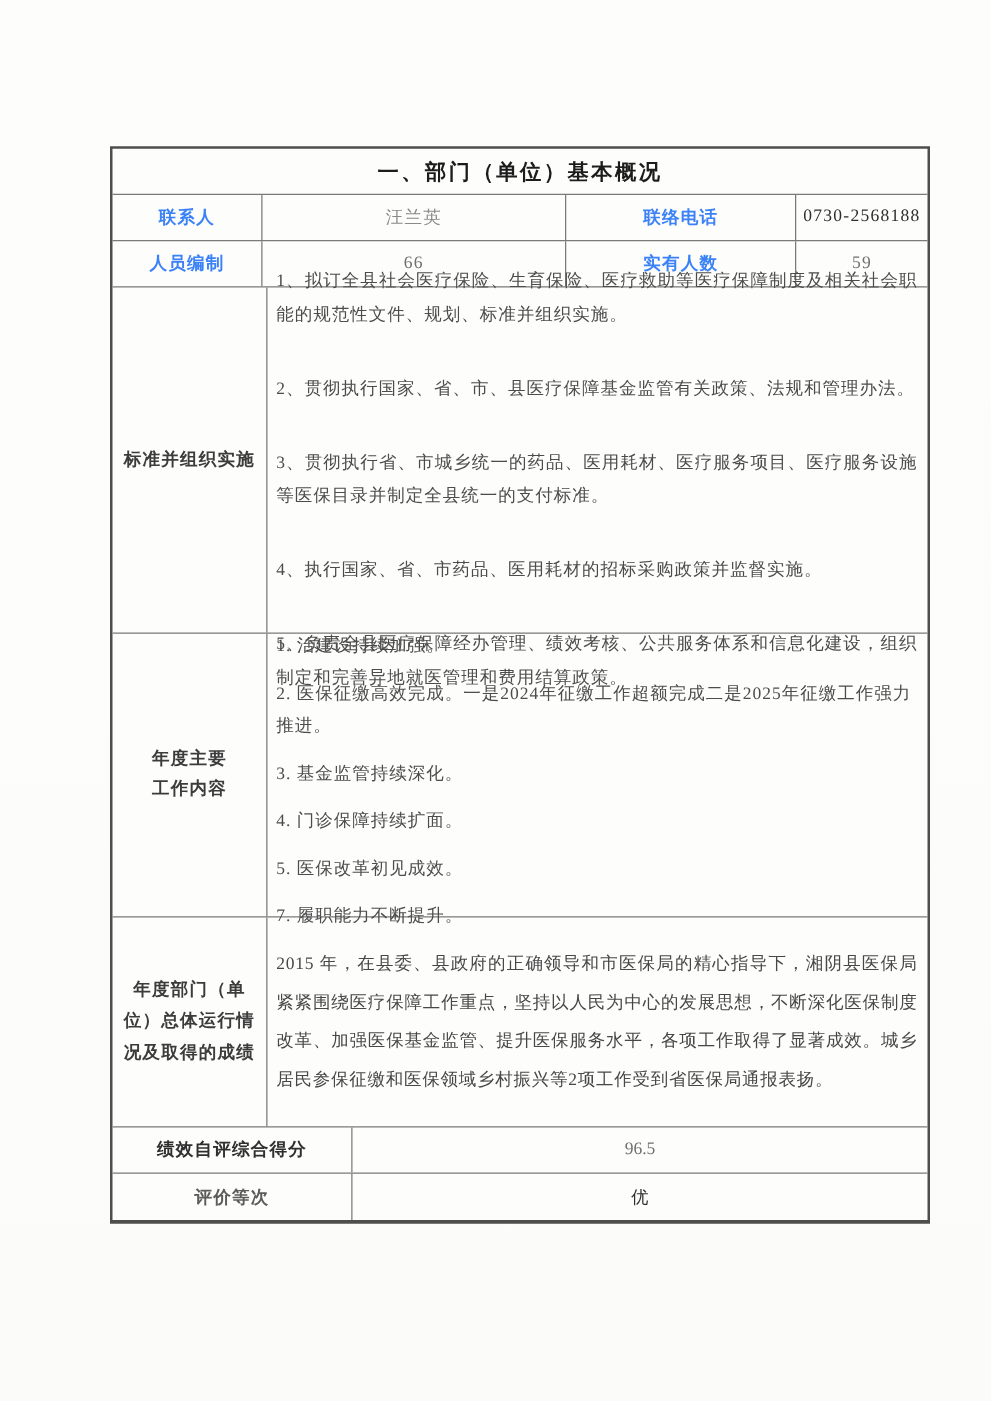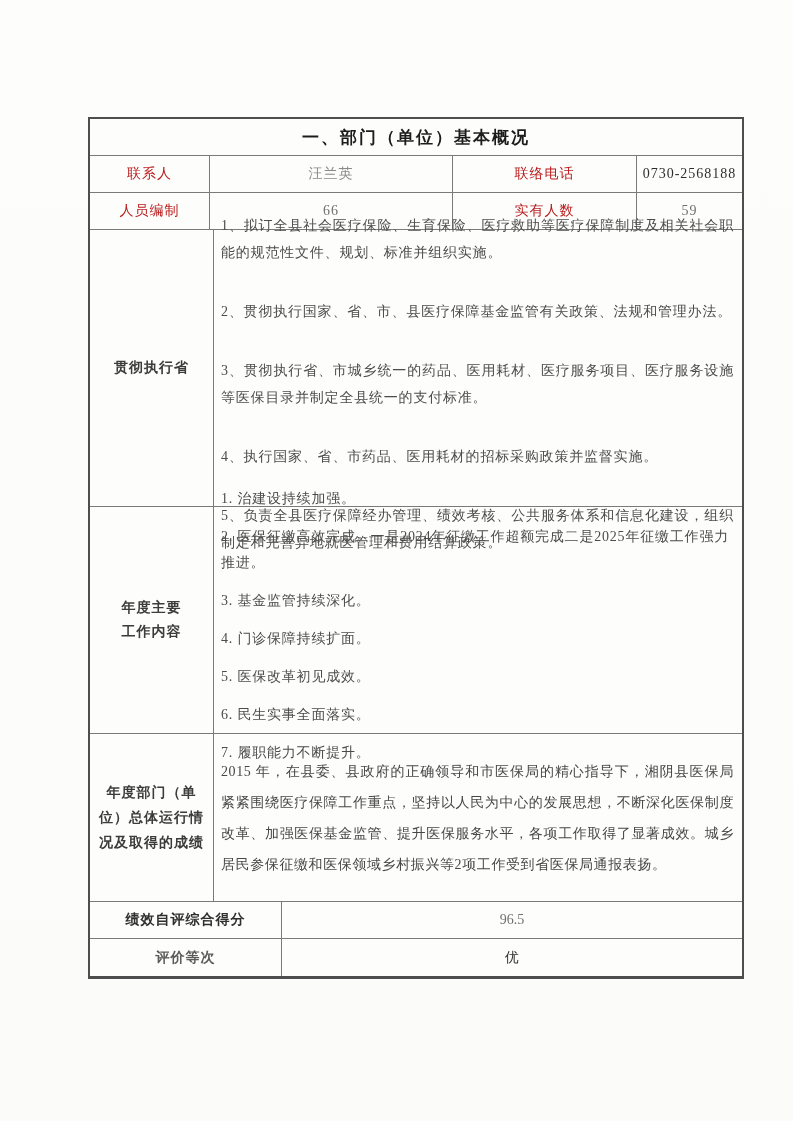--- a/index.html
+++ b/index.html
@@ -38,21 +38,21 @@
     font-size: 14px; letter-spacing: 1px;
   }
   .cell { border-right: 1px solid #7a7a7a; }
   .cell:last-child { border-right: none; }
 
   .c1 { width: 120px; }
   .c2 { width: 243px; }
   .c3 { width: 184px; }
   .c4 { flex: 1; }
 
-  .label-text { color: #b91c1c; font-weight: 400; }
+  .label-text { color: #3b82f6; font-weight: 700; }
   .faded-value { color: #8a8a8a; }
   .mid-value { color: #6f6f6f; }
   .dark-value { color: #2e2e2e; letter-spacing: 0.5px; }
 
   .big-row .label-cell {
     width: 124px;
     display: flex; align-items: center; justify-content: center;
     text-align: center;
     font-size: 14px; color: #3c3c3c; font-weight: 600;
     letter-spacing: 1px;
@@ -119,41 +119,40 @@
     </div>
 
     <div class="row info-row">
       <div class="cell c1 label-text">人员编制</div>
       <div class="cell c2 mid-value">66</div>
       <div class="cell c3 label-text">实有人数</div>
       <div class="cell c4 mid-value">59</div>
     </div>
 
     <div class="row big-row duties-row">
-      <div class="cell label-cell">贯彻执行省</div>
+      <div class="cell label-cell">标准并组织实施</div>
       <div class="cell content-cell">
         <p>1、拟订全县社会医疗保险、生育保险、医疗救助等医疗保障制度及相关社会职能的规范性文件、规划、标准并组织实施。</p>
         <p>2、贯彻执行国家、省、市、县医疗保障基金监管有关政策、法规和管理办法。</p>
         <p>3、贯彻执行省、市城乡统一的药品、医用耗材、医疗服务项目、医疗服务设施等医保目录并制定全县统一的支付标准。</p>
         <p>4、执行国家、省、市药品、医用耗材的招标采购政策并监督实施。</p>
         <p>5、负责全县医疗保障经办管理、绩效考核、公共服务体系和信息化建设，组织制定和完善异地就医管理和费用结算政策。</p>
       </div>
     </div>
 
     <div class="row big-row annual-row">
       <div class="cell label-cell">
         <span class="label-inner">年度主要工作内容</span>
       </div>
       <div class="cell content-cell">
         <p>1. 治建设持续加强。</p>
         <p>2. 医保征缴高效完成。一是2024年征缴工作超额完成二是2025年征缴工作强力推进。</p>
         <p>3. 基金监管持续深化。</p>
         <p>4. 门诊保障持续扩面。</p>
         <p>5. 医保改革初见成效。</p>
-        <p>6. 民生实事全面落实。</p>
         <p>7. 履职能力不断提升。</p>
       </div>
     </div>
 
     <div class="row big-row overall-row">
       <div class="cell label-cell">年度部门（单位）总体运行情况及取得的成绩</div>
       <div class="cell content-cell">
         <p>2015 年，在县委、县政府的正确领导和市医保局的精心指导下，湘阴县医保局紧紧围绕医疗保障工作重点，坚持以人民为中心的发展思想，不断深化医保制度改革、加强医保基金监管、提升医保服务水平，各项工作取得了显著成效。城乡居民参保征缴和医保领域乡村振兴等2项工作受到省医保局通报表扬。</p>
       </div>
     </div>

